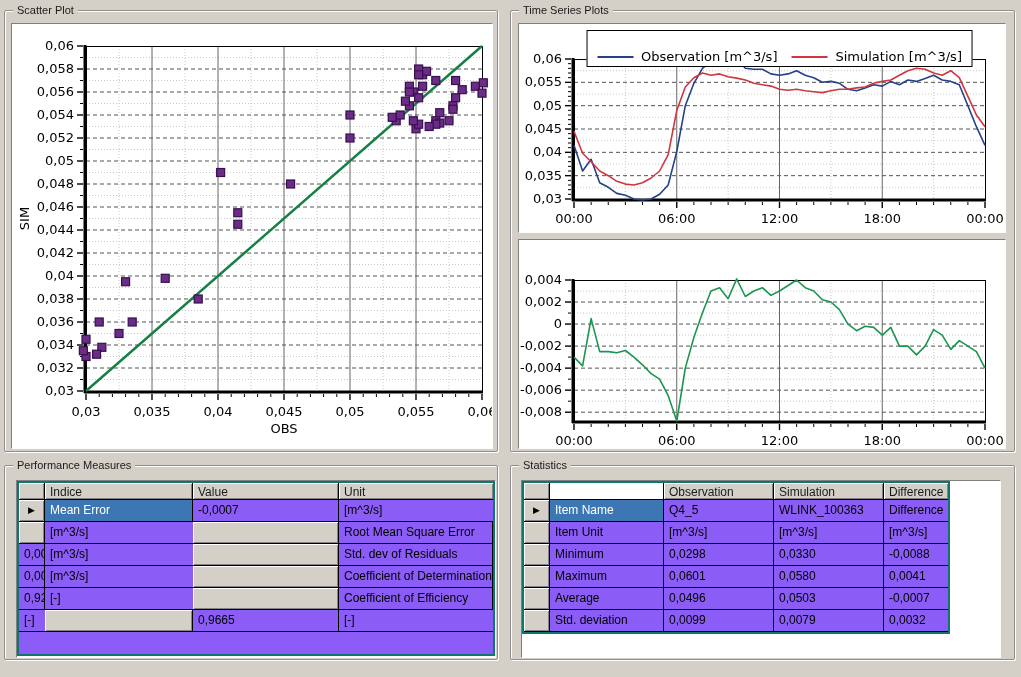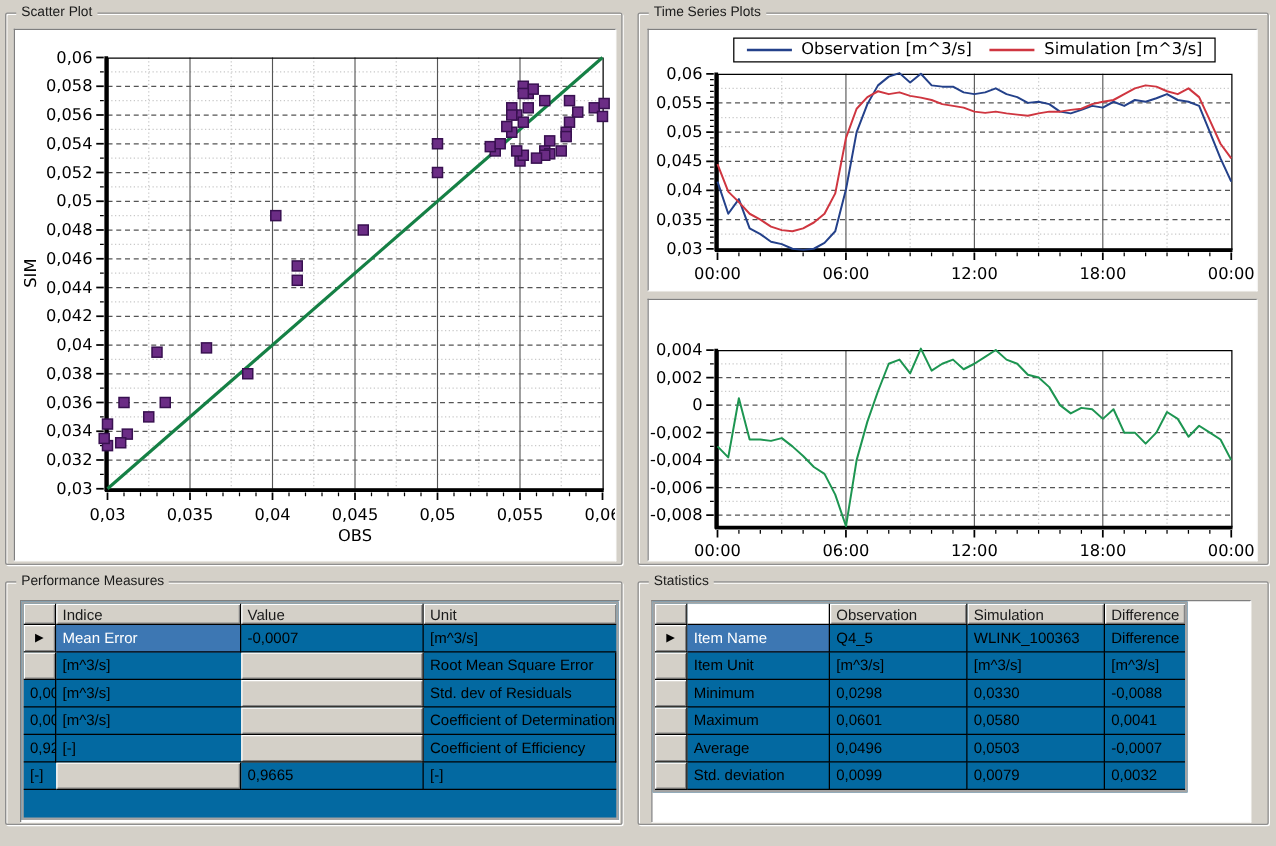--- a/index.html
+++ b/index.html
@@ -3,24 +3,24 @@
 <meta charset="utf-8">
 <style>
   html,body{margin:0;padding:0;background:#d4d0c8}
   #app{position:relative;width:1021px;height:677px;background:#d4d0c8;overflow:hidden;
        font-family:"Liberation Sans",sans-serif;color:#000}
   .group{position:absolute;border:1px solid #8e8e8e;box-shadow:inset 1px 1px 0 #ffffff,1px 1px 0 #ffffff;border-radius:2px}
   .group-label{position:absolute;top:-8px;left:8px;background:#d4d0c8;padding:0 4px;font-size:11px;line-height:14px;color:#1a1a1a;white-space:nowrap}
   .panel{position:absolute;background:#fff;border:1px solid;border-color:#7f7f7f #fdfdfd #fdfdfd #7f7f7f;overflow:hidden}
   svg{position:absolute;left:0;top:0;display:block}
   .legend{position:absolute;display:flex;align-items:center;gap:14px;background:#fff;border:1px solid #000;
-          padding:1px 10px 2px;font-family:"DejaVu Sans",sans-serif;font-size:13px;transform:translateX(-50%);white-space:nowrap;z-index:2}
+          padding:18px 10px 2px;font-family:"DejaVu Sans",sans-serif;font-size:13px;transform:translateX(-50%);white-space:nowrap;z-index:2}
   .leg-entry{display:flex;align-items:center}
   .leg-line{display:inline-block;width:36px;height:2px;margin-right:8px}
-  .dgrid{position:absolute;left:0;top:0;display:grid;border:2px solid #a3a3a3;background:#0369a1}
+  .dgrid{position:absolute;left:0;top:0;display:grid;border:2px solid #0f766e;background:#8b5cf6}
   .c{border-right:1px solid #000;border-bottom:1px solid #000;font-size:12px;padding:3px 5px 0;white-space:nowrap;overflow:hidden}
   .hdr{background:#d4d0c8;box-shadow:inset 1px 1px 0 #fff,inset -1px -1px 0 #848484;padding-top:2px;color:#1a1a1a}
   .hdr-white{background:#fff;box-shadow:none}
   .rowsel{background:#d4d0c8;box-shadow:inset 1px 1px 0 #fff,inset -1px -1px 0 #848484;text-align:center;padding:4px 0 0;font-size:9px;line-height:12px}
   .sel{color:#fff}
 </style>
 </head>
 <body>
 
 <div id="app">

